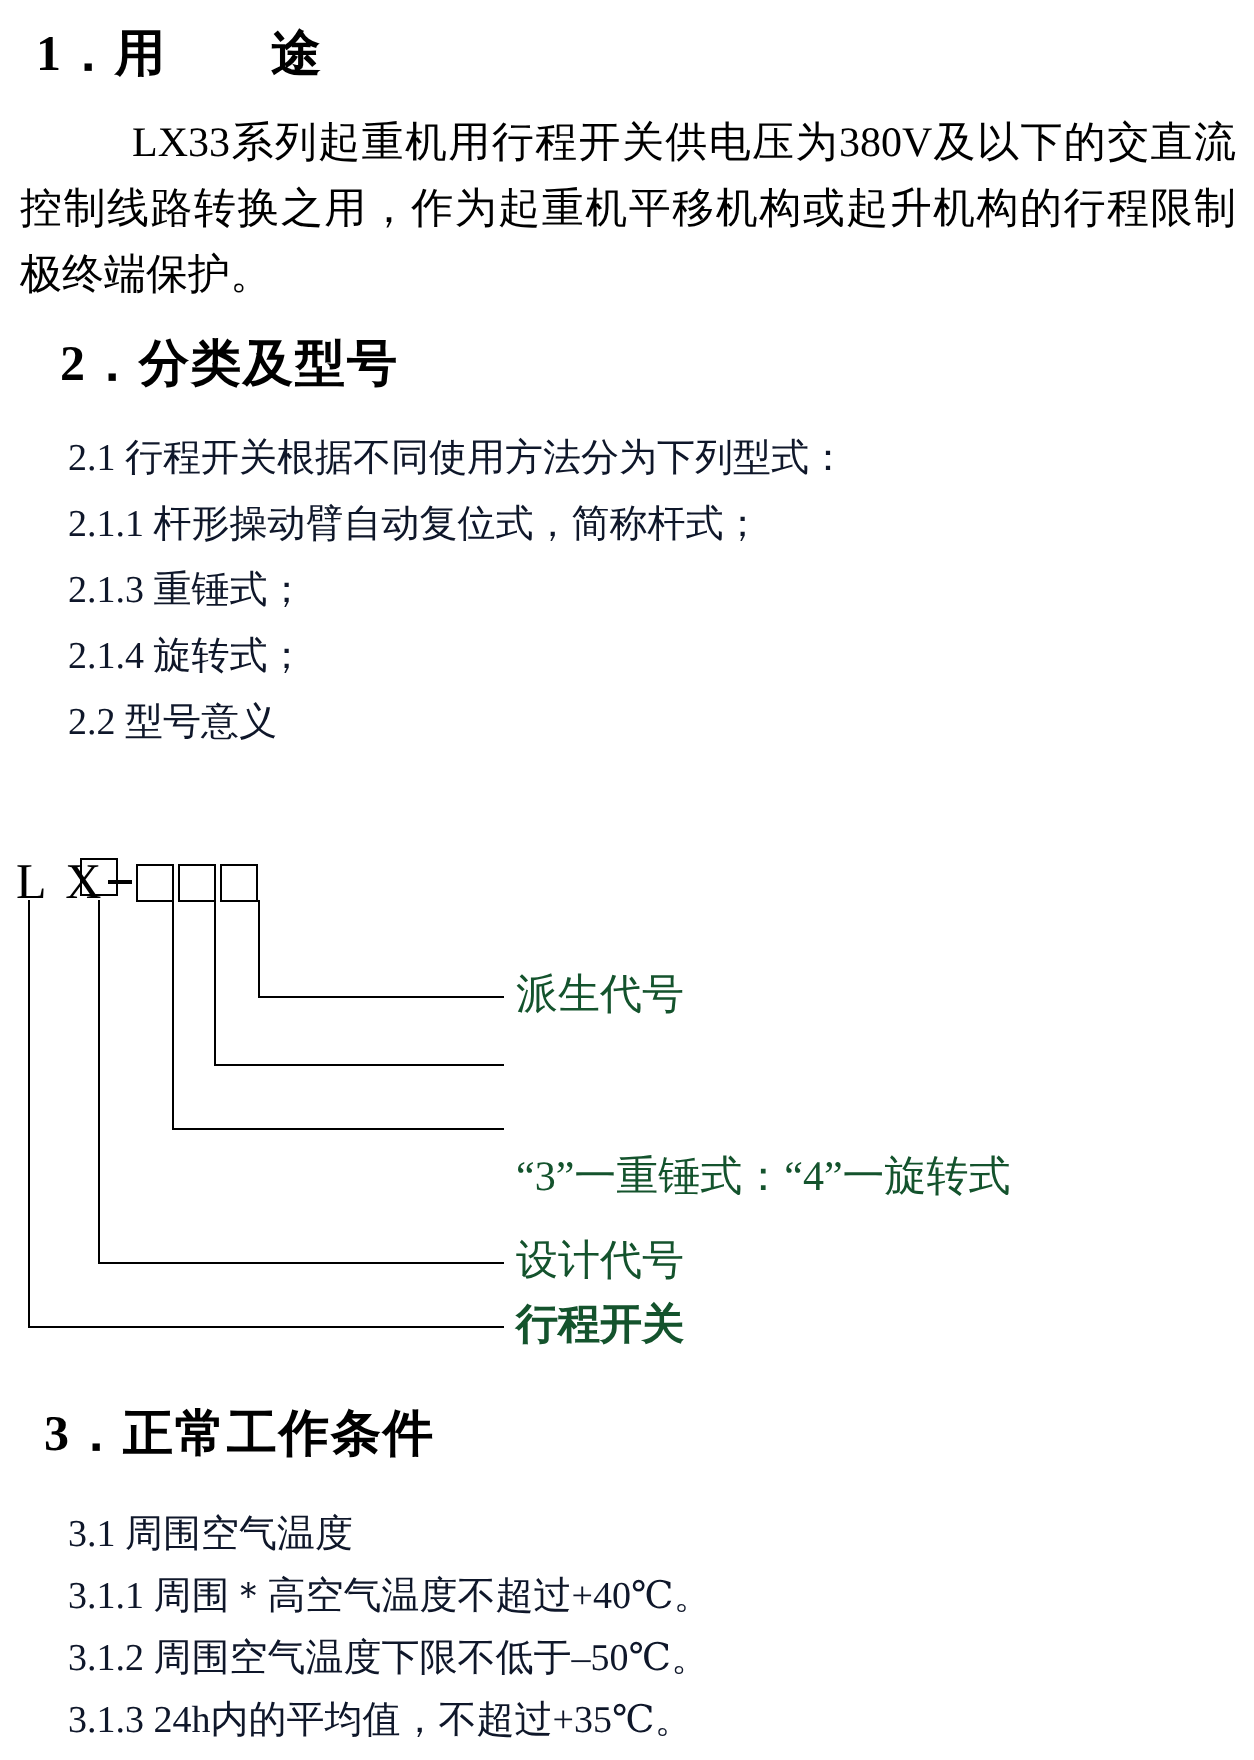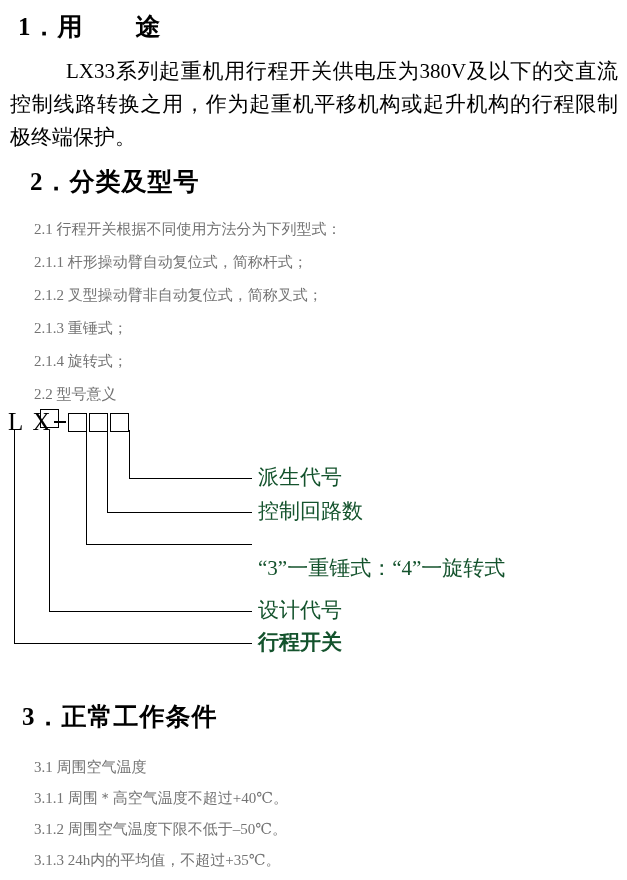--- a/index.html
+++ b/index.html
@@ -49,31 +49,31 @@
   .para .indent { display: inline-block; width: 56px; }
 
   
   .lines {
     position: absolute;
     left: 34px;
     top: 213px;
     width: 570px;
   }
   .line {
-    font-size: 15px;
+    font-size: 19px;
     line-height: 33px;
-    color: #737373;
+    color: #0f172a;
     white-space: nowrap;
   }
 
   
   .diagram {
     position: absolute;
     left: 0px;
-    top: 408px;
+    top: 428px;
     width: 627px;
     height: 260px;
   }
   .code {
     position: absolute;
     left: 8px;
     top: 0px;
     font-size: 25px;
     letter-spacing: 2px;
     color: #000;
@@ -124,21 +124,20 @@
 
   <div class="h-section" id="sec1-title">1．用　　途</div>
 
   <div class="para"><span class="indent"></span><span>LX33系列起重机用行程开关供电压为380V及以下的交直流控制线路转换之用，作为起重机平移机构或起升机构的行程限制极终端保护。</span></div>
 
   <div class="h-section" id="sec2-title">2．分类及型号</div>
 
   <div class="lines">
     <div class="line">2.1 行程开关根据不同使用方法分为下列型式：</div>
     <div class="line">2.1.1 杆形操动臂自动复位式，简称杆式；</div>
-    <div class="line">2.1.2 叉型操动臂非自动复位式，简称叉式；</div>
     <div class="line">2.1.3 重锤式；</div>
     <div class="line">2.1.4 旋转式；</div>
     <div class="line">2.2 型号意义</div>
   </div>
 
   <div class="diagram">
 
     <div class="code"><span>L X</span><span class="dash"></span><span class="box"></span><span class="box"></span><span class="box"></span></div>
 
     <div style="position:absolute; left:40px; top:1px; width:19px; height:19px; border:1.6px solid #000; box-sizing:border-box;"></div>
@@ -152,21 +151,20 @@
     <div class="vline" style="left:86px; top:22px; height:114px;"></div>
     <div class="hline" style="left:86px; top:136px; width:166px;"></div>
 
     <div class="vline" style="left:49px; top:22px; height:181px;"></div>
     <div class="hline" style="left:49px; top:203px; width:203px;"></div>
 
     <div class="vline" style="left:14px; top:22px; height:213px;"></div>
     <div class="hline" style="left:14px; top:235px; width:238px;"></div>
 
     <div class="label" style="left:258px; top:56px;">派生代号</div>
-    <div class="label" style="left:258px; top:90px;">控制回路数</div>
     <div class="label" style="left:258px; top:147px;">“3”一重锤式：“4”一旋转式</div>
     <div class="label" style="left:258px; top:189px;">设计代号</div>
     <div class="label" style="left:258px; top:221px;font-weight:bold;">行程开关</div>
   </div>
 
   <div class="h-section" id="sec3-title">3．正常工作条件</div>
 
   <div class="lines3">
     <div class="line">3.1 周围空气温度</div>
     <div class="line">3.1.1 周围＊高空气温度不超过+40℃。</div>

